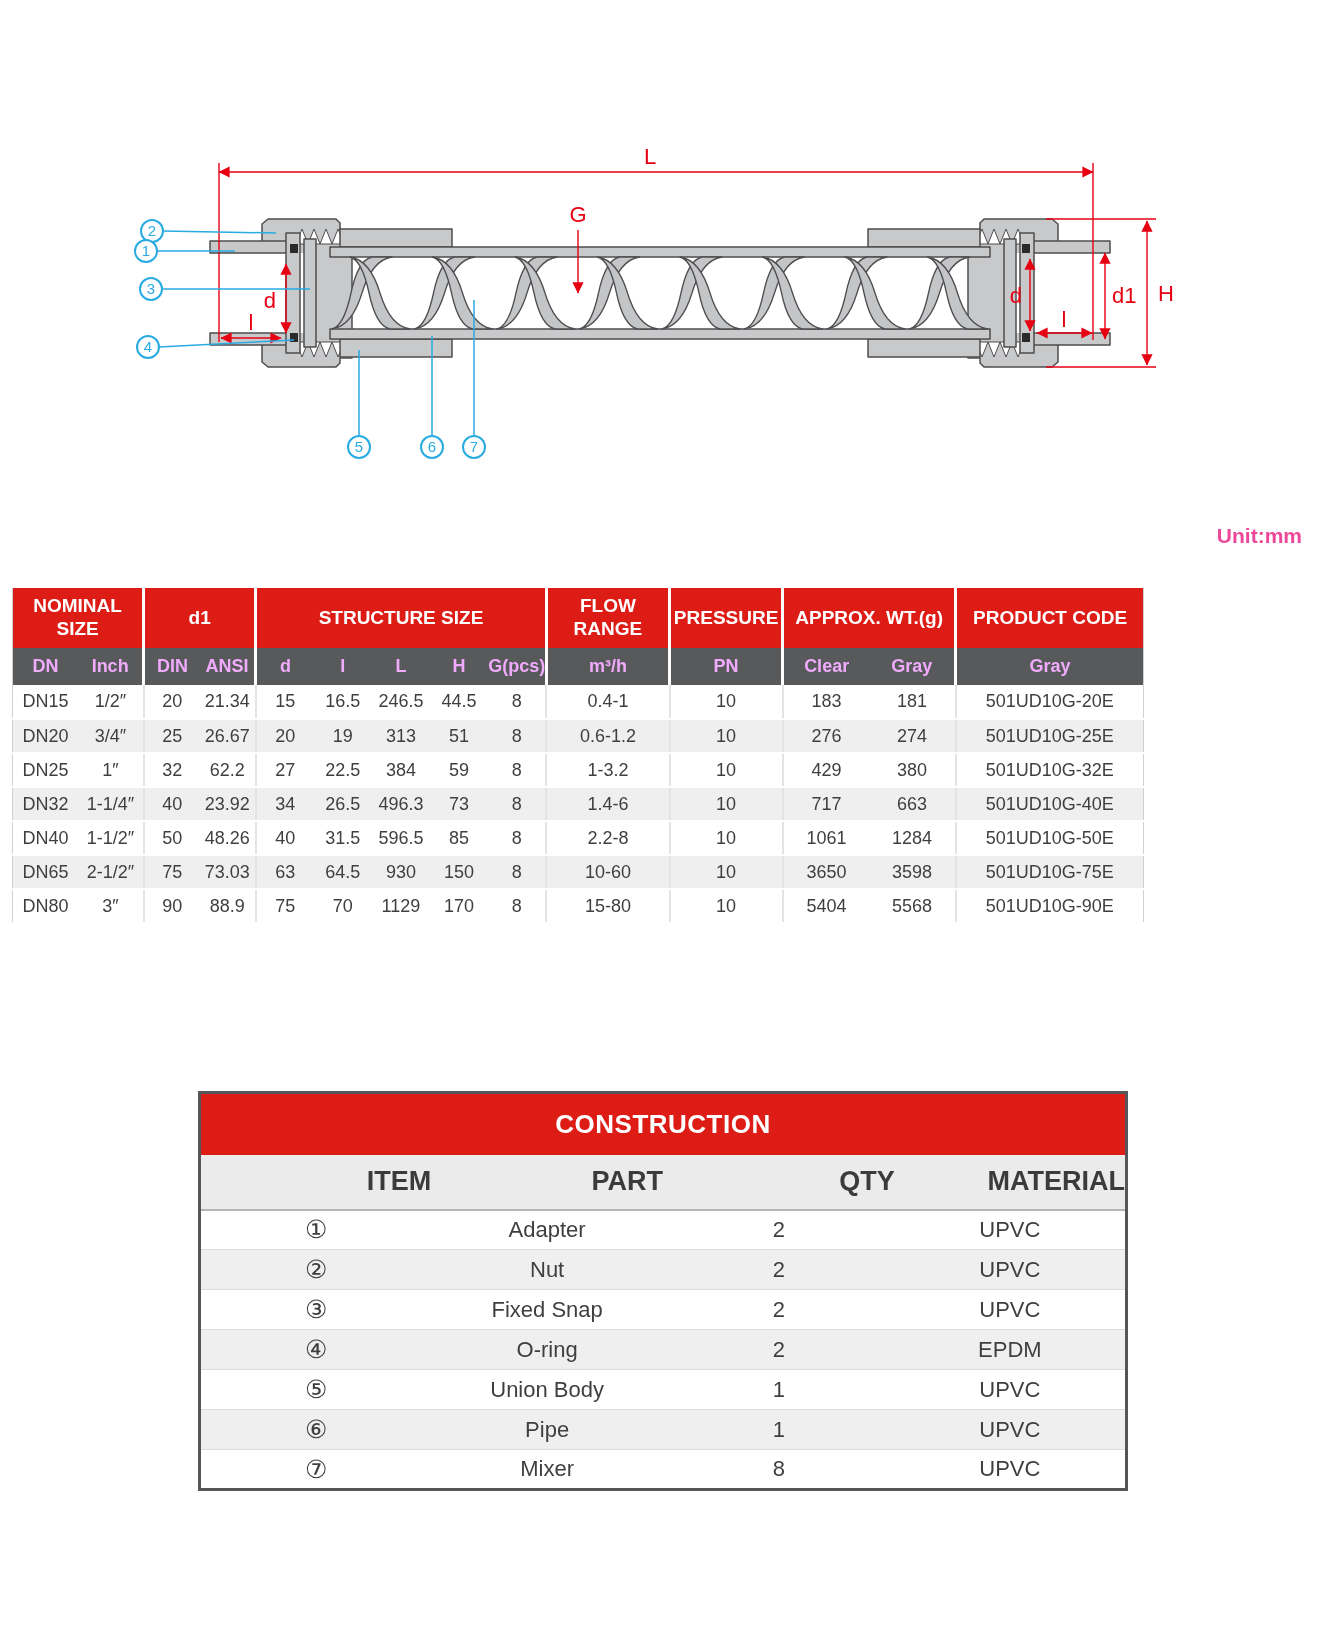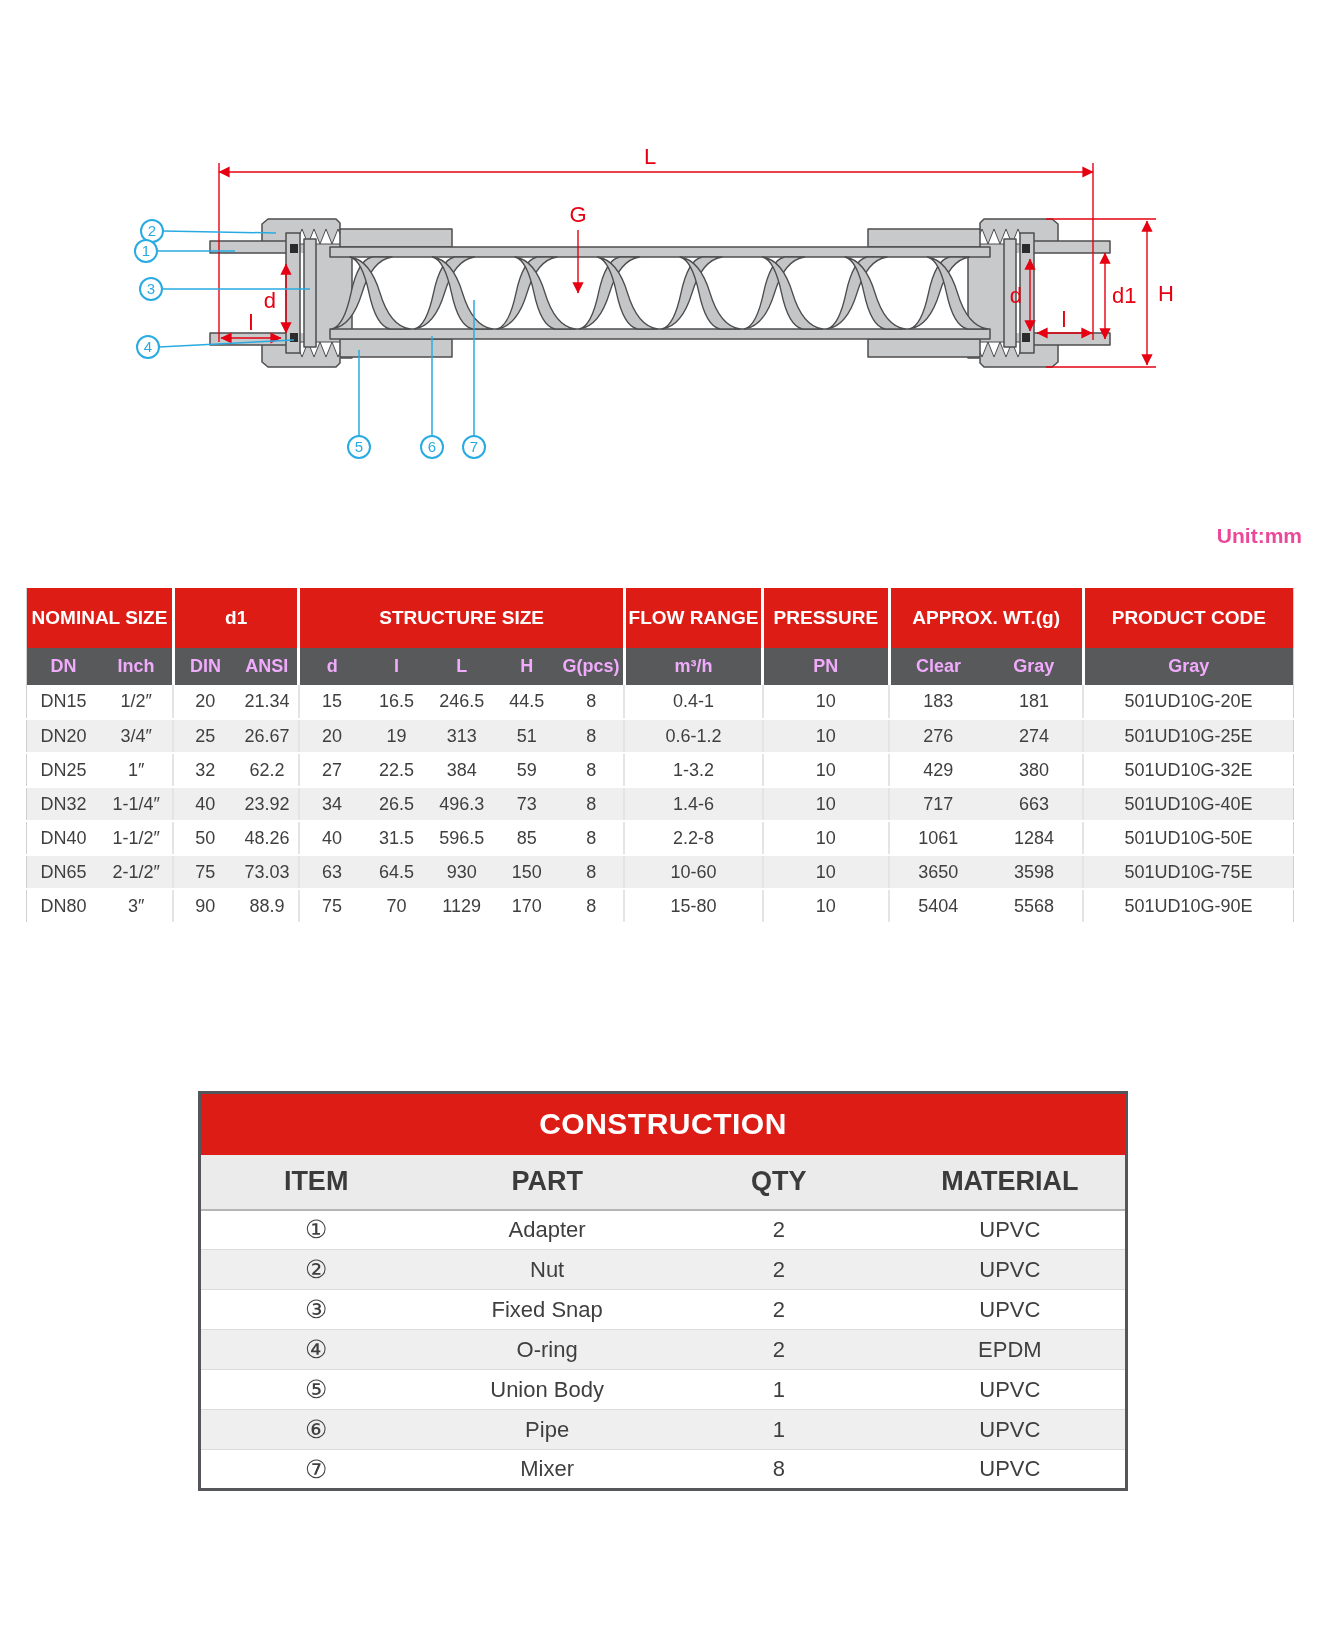--- a/index.html
+++ b/index.html
@@ -16,36 +16,36 @@
   .dim   { stroke:#e60012; stroke-width:1.4; fill:none; }
   .dimtxt { fill:#e60012; font-size:22px; font-family:"Liberation Sans",sans-serif; }
   .lead { stroke:#29abe2; stroke-width:1.5; fill:none; }
   .co   { fill:#ffffff; stroke:#29abe2; stroke-width:2; }
   .cotxt { fill:#29abe2; font-size:15px; text-anchor:middle; font-family:"Liberation Sans",sans-serif; }
 
   
   .unit-label { position:absolute; top:524px; right:18px; font-size:21px; font-weight:bold; color:#ec4899; }
 
   
-  table.spec { position:absolute; top:588px; left:26px; width:1268px; border-collapse:collapse; table-layout:fixed;
+  table.spec { position:absolute; top:588px; left:12px; width:1132px; border-collapse:collapse; table-layout:fixed;
                border-left:1px solid #d0d0d0; border-right:1px solid #d0d0d0; border-bottom:1px solid #cfcfcf; }
   table.spec th, table.spec td { text-align:center; vertical-align:middle; }
   table.spec .grp th { background:#de1c16; color:#fff; font-size:19px; font-weight:bold; height:60px; line-height:1.2; }
   table.spec .sub th { background:#58595b; color:#f0abfc; font-size:18px; font-weight:bold; height:37px; }
   table.spec tbody td { height:34px; font-size:18px; color:#3f3f3f; border-bottom:2px solid #fff; }
   table.spec tbody tr:nth-child(odd)  td { background:#ffffff; }
   table.spec tbody tr:nth-child(even) td { background:#efefef; }
   table.spec .grp th.gs, table.spec .sub th.gs { border-left:3px solid #fff; }
   table.spec tbody td.gs { border-left:2px solid #e4e4e4; }
 
   
   table.cons { position:absolute; top:1091px; left:198px; width:930px; border-collapse:collapse; table-layout:fixed;
                border:3px solid #55565a; }
-  table.cons .title td { background:#de1c16; color:#fff; font-size:30px; font-weight:bold; text-align:center; height:62px; letter-spacing:0.5px; }
-  table.cons .head th { background:#ebebeb; color:#3b3b3b; font-size:27px; font-weight:bold; text-align:center; height:55px; border-bottom:2px solid #b5b5b5; }
+  table.cons .title td { background:#de1c16; color:#fff; font-size:26px; font-weight:bold; text-align:center; height:62px; letter-spacing:0.5px; }
+  table.cons .head th { background:#ebebeb; color:#3b3b3b; font-size:27px; font-weight:bold; text-align:right; height:55px; border-bottom:2px solid #b5b5b5; }
   table.cons tbody td { height:40px; text-align:center; font-size:22px; color:#3f3f3f; border-top:1px solid #dcdcdc; }
   table.cons tbody tr:nth-child(odd)  td { background:#ffffff; }
   table.cons tbody tr:nth-child(even) td { background:#efefef; }
   table.cons tbody td.item { font-size:25px; }
 </style>
 </head>
 <body>
 
 <div class="page">
 

